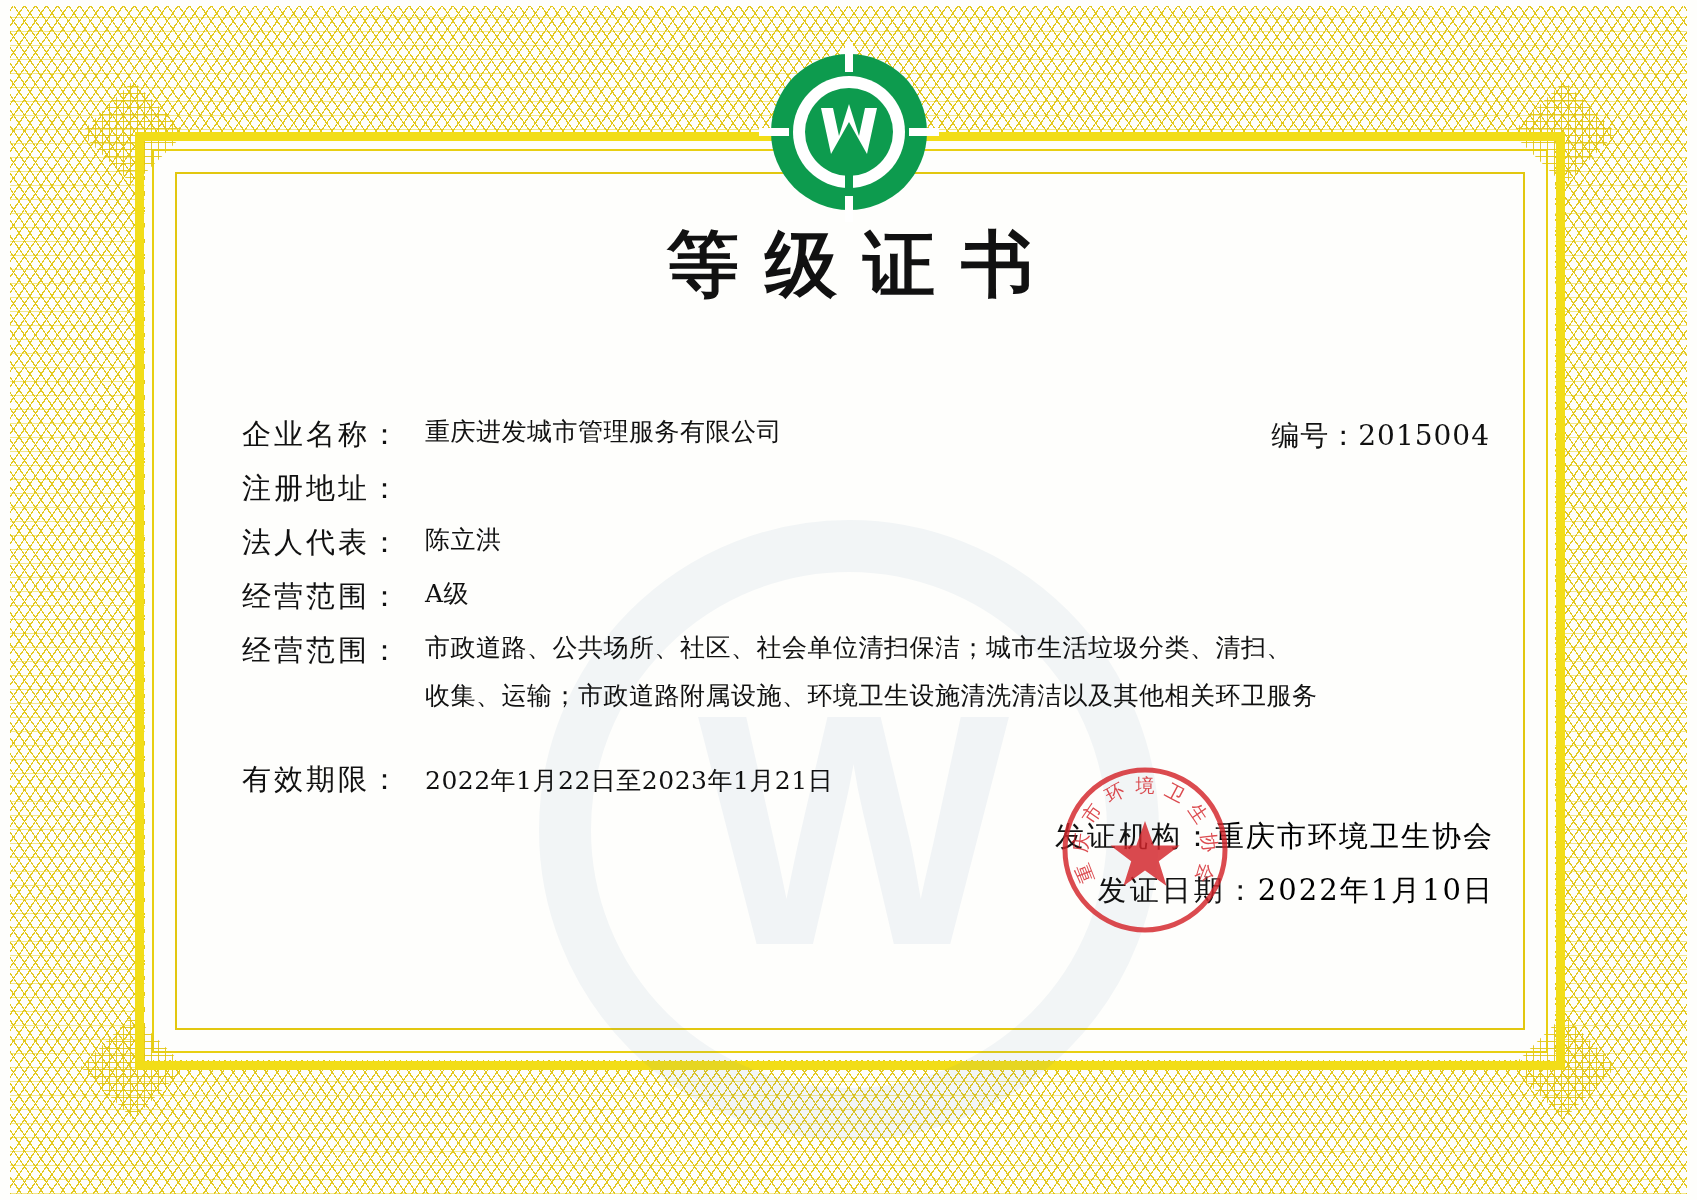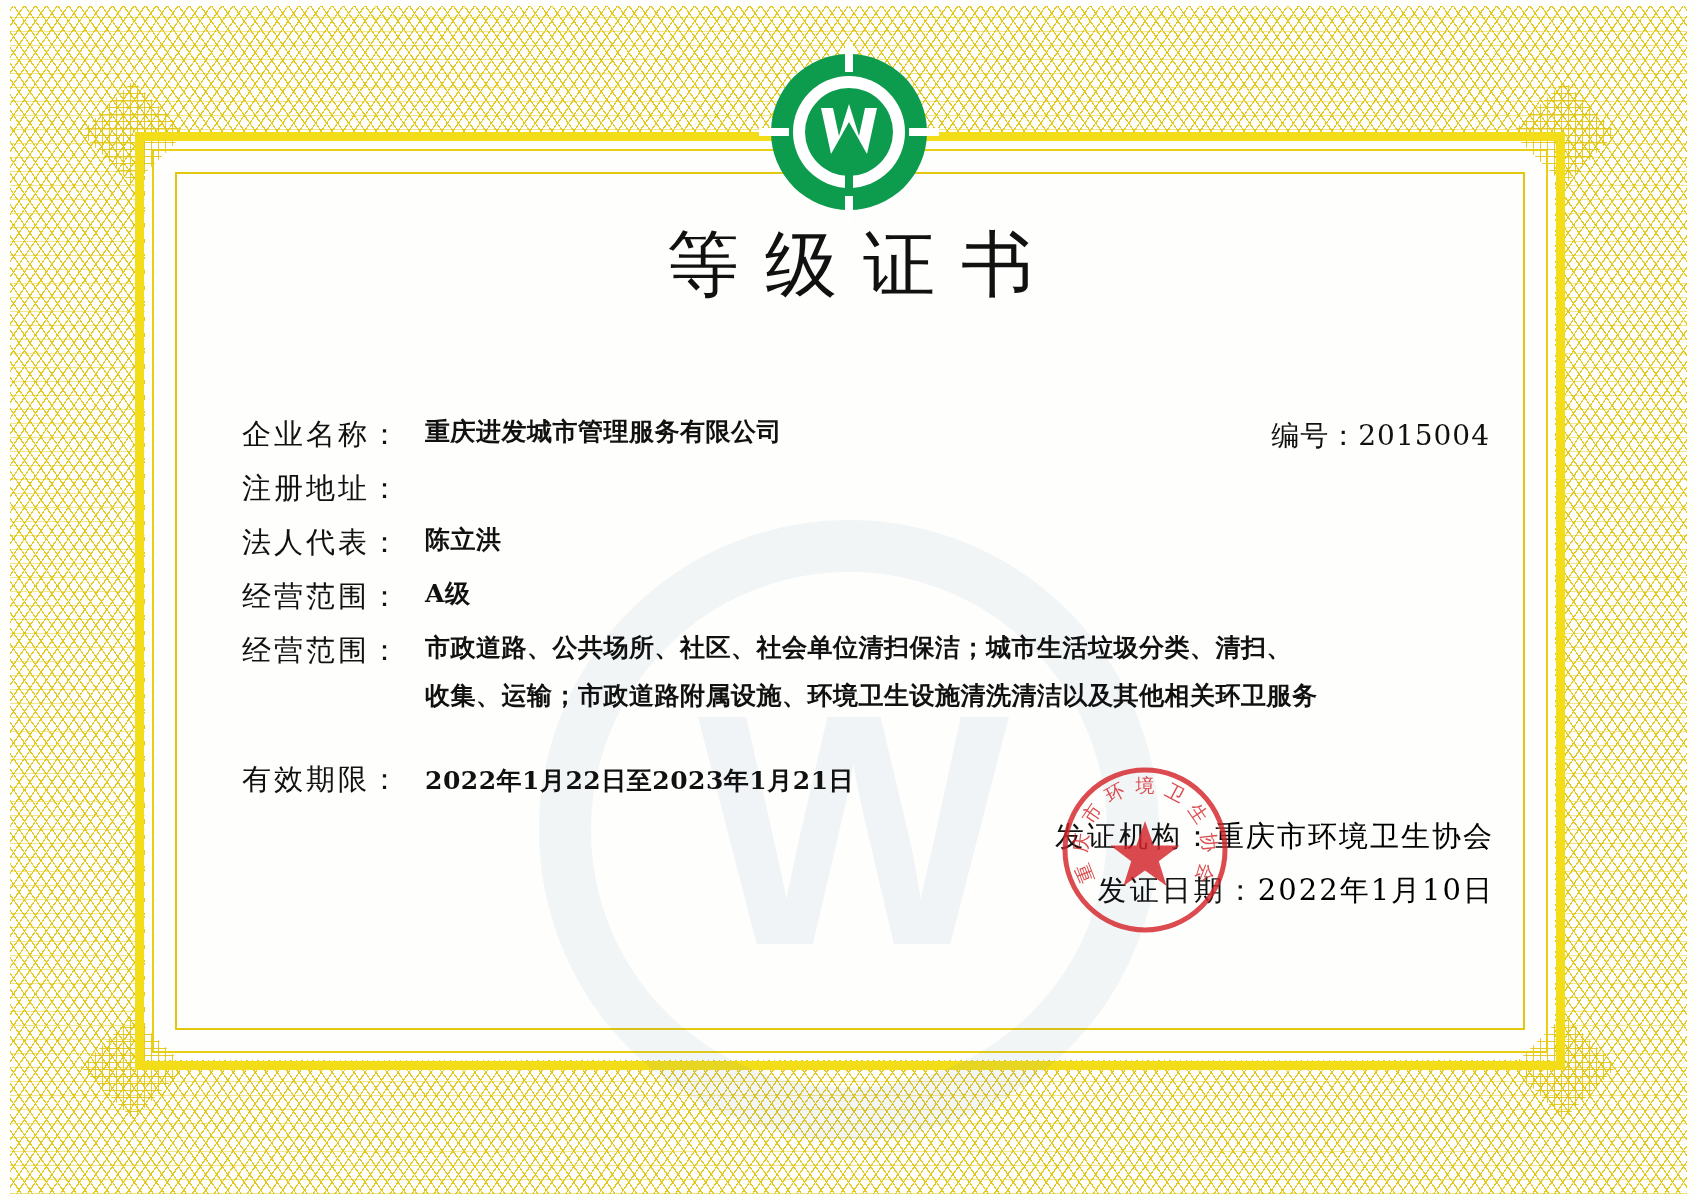--- a/index.html
+++ b/index.html
@@ -125,21 +125,21 @@
     font-size: 53px;
     font-weight: bold;
     letter-spacing: 5px;
     color: #111;
     margin-top: 30px;
     font-family: "DejaVu Serif", serif;
   }
   .title-2 {
     text-align: center;
     font-size: 72px;
-    font-weight: normal;
+    font-weight: bold;
     letter-spacing: 26px;
     color: #111;
     margin-top: 12px;
     text-indent: 26px;
     font-family: "DejaVu Serif", serif;
   }
 
   .serial {
     position: absolute;
     right: 10px;
@@ -169,21 +169,20 @@
     letter-spacing: 3px;
     font-family: "DejaVu Serif", serif;
     white-space: nowrap;
   }
   .fld-value {
     font-size: 25px;
     color: #111;
     line-height: 1.35;
     font-family: "DejaVu Serif", serif;
     letter-spacing: .5px;
-    font-weight: bold;
   }
   .fld-value .line2 {
     display: block;
     margin-top: 14px;
   }
 
   .validity {
     position: absolute;
     left: 42px;
     top: 555px;

